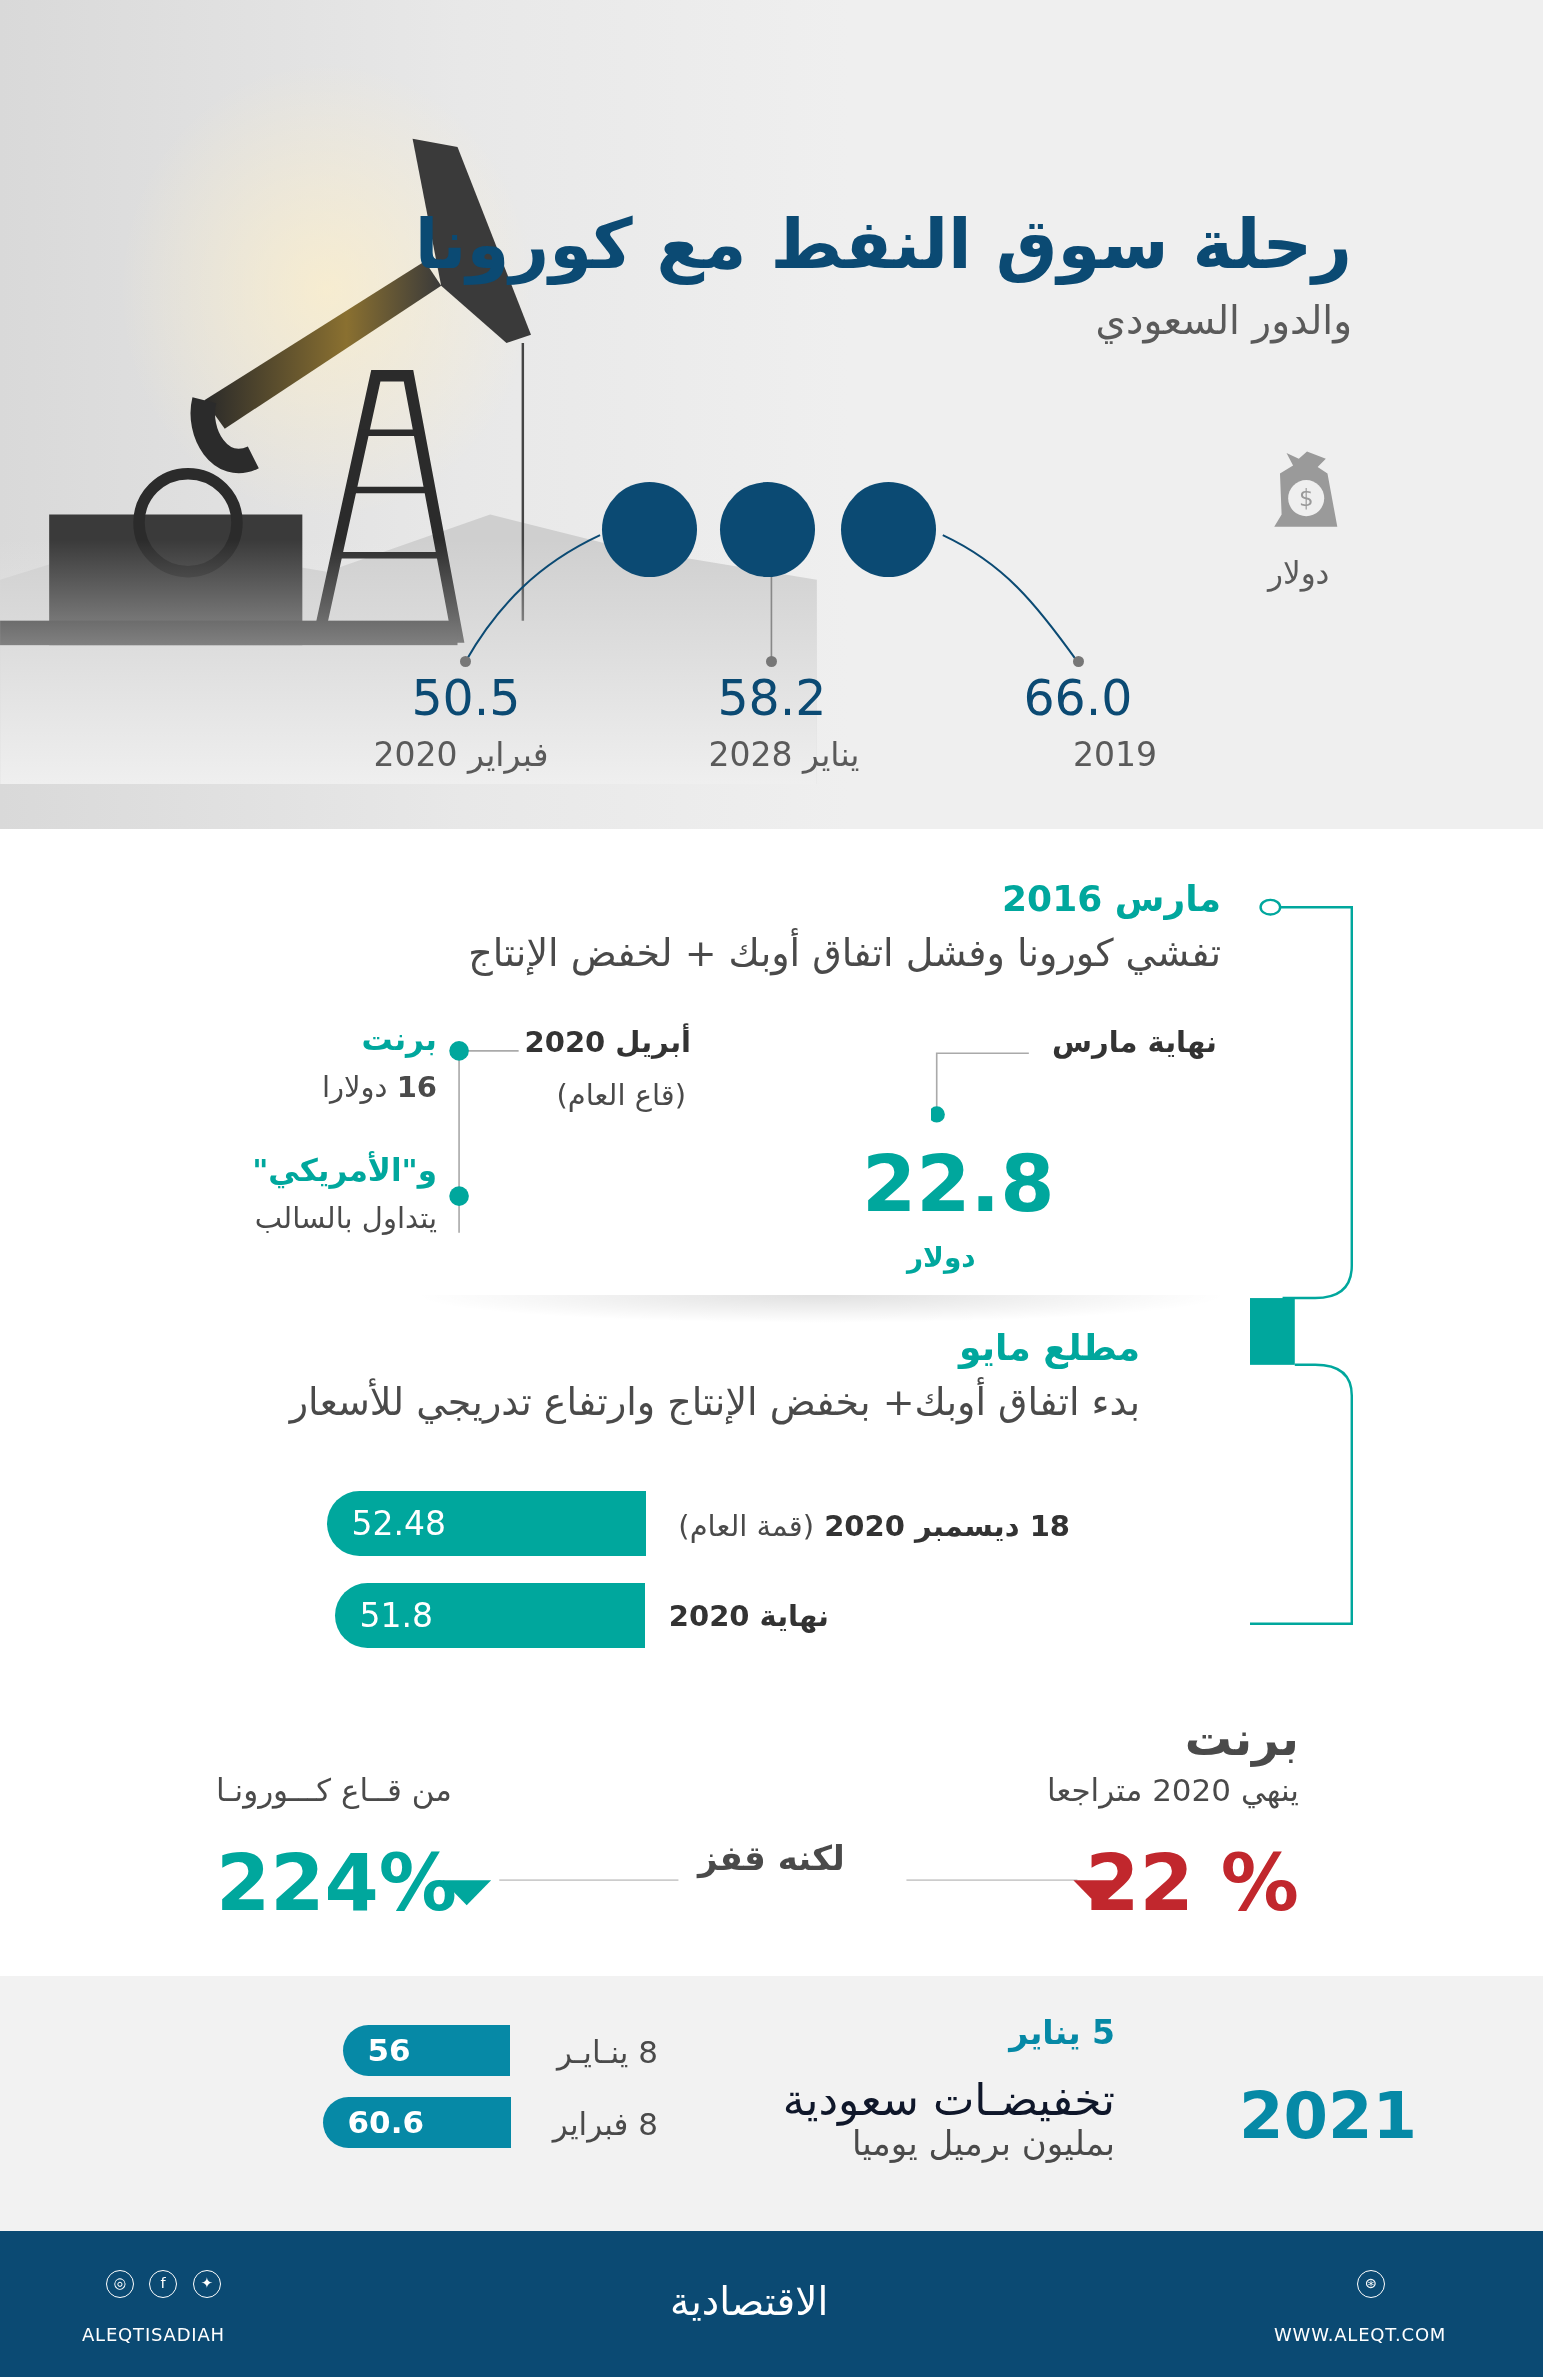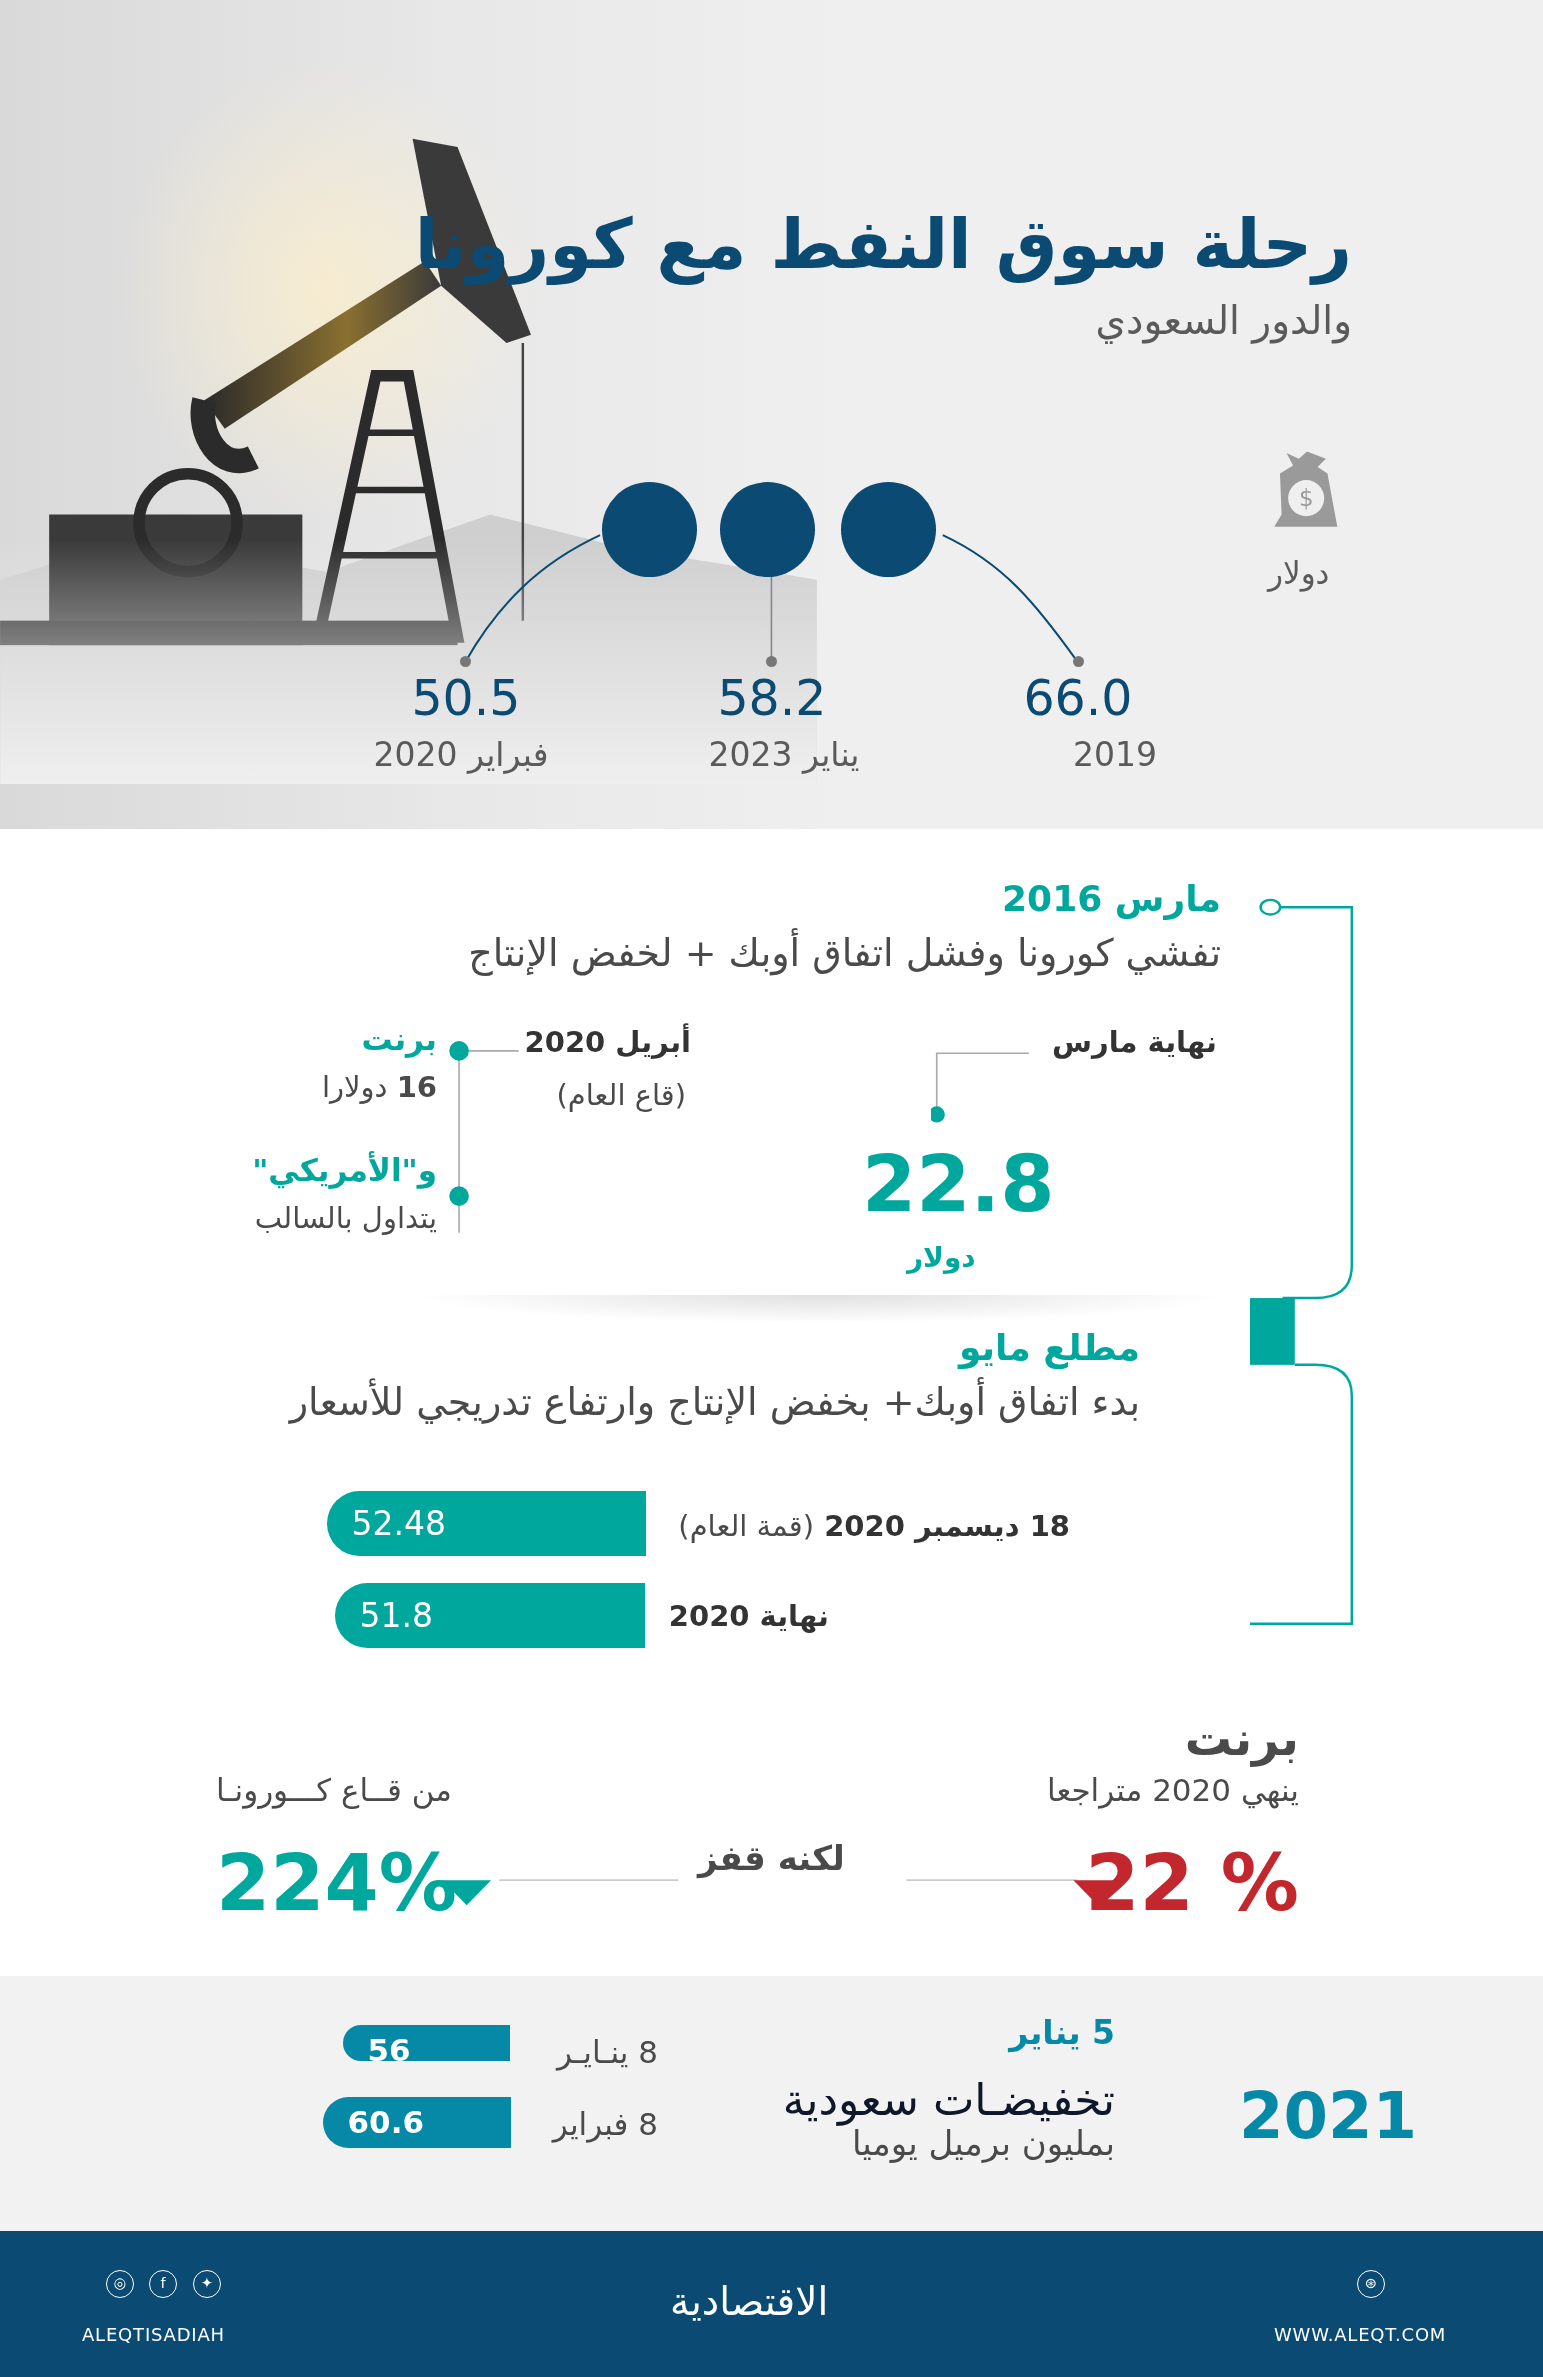--- a/index.html
+++ b/index.html
@@ -110,21 +110,21 @@
 <div class="abs circle" style="left:720px;top:482px"></div>
 <div class="abs circle" style="left:841px;top:482px"></div>
 <div class="abs dot-gray" style="left:460px;top:656px"></div>
 <div class="abs dot-gray" style="left:766px;top:656px"></div>
 <div class="abs dot-gray" style="left:1073px;top:656px"></div>
 
 <div class="abs val" style="left:466px;top:670px">50.5</div>
 <div class="abs val" style="left:772px;top:670px">58.2</div>
 <div class="abs val" style="left:1078px;top:670px">66.0</div>
 <div class="abs vlabel rtl" style="left:461px;top:735px">فبراير 2020</div>
-<div class="abs vlabel rtl" style="left:784px;top:735px">يناير 2023</div>
+<div class="abs vlabel rtl" style="left:784px;top:735px">يناير 2028</div>
 <div class="abs vlabel rtl" style="left:1115px;top:735px">2019</div>
 
 <svg class="abs" style="left:1250px;top:890px" width="114" height="751" viewBox="0 0 140 920">
   <ellipse cx="25" cy="20" rx="12" ry="9" fill="none" stroke="#00a79d" stroke-width="3"></ellipse>
   <path d="M37 20 L125 20 L125 460 Q125 500 80 500 L40 500" stroke="#00a79d" stroke-width="3" fill="none"></path>
   <rect x="-30" y="552" width="85" height="82" fill="#00a79d" transform="translate(0,-52)"></rect>
   <path d="M55 582 L80 582 Q125 582 125 620 L125 900 L-430 900" stroke="#00a79d" stroke-width="3" fill="none"></path>
   <line x1="-430" y1="890" x2="-430" y2="910" stroke="#00a79d" stroke-width="3"></line>
 </svg>
 
@@ -180,21 +180,21 @@
 <div id="b-mid" class="abs rtl">لكنه قفز</div>
 <div id="b-from" class="abs rtl">من قــاع كـــورونـا</div>
 <div id="b-jump" class="abs">224%</div>
 
 <div id="s2021" class="abs"></div>
 <div id="y2021" class="abs">2021</div>
 <div id="j5-h" class="abs rtl">5 يناير</div>
 <div id="j5-d1" class="abs rtl">تخفيضـات سعودية</div>
 <div id="j5-d2" class="abs rtl">بمليون برميل يوميا</div>
 
-<div class="abs pill pill-blue" style="left:343px;top:2025px;width:167px;height:36px;line-height:51px;font-weight:bold;font-size:31px">56</div>
+<div class="abs pill pill-blue" style="left:343px;top:2025px;width:167px;height:51px;line-height:51px;font-weight:bold;font-size:31px">56</div>
 <div class="abs date21 rtl" style="right:886px;top:2034px">8 ينـايـر</div>
 <div class="abs pill pill-blue" style="left:323px;top:2097px;width:188px;height:51px;line-height:51px;font-weight:bold;font-size:31px">60.6</div>
 <div class="abs date21 rtl" style="right:886px;top:2106px">8 فبراير</div>
 
 <div id="footer" class="abs"></div>
 <div class="abs ficon" style="left:106px;top:2270px">◎</div>
 <div class="abs ficon" style="left:149px;top:2270px">f</div>
 <div class="abs ficon" style="left:193px;top:2270px">✦</div>
 <div class="abs ftext" style="left:82px;top:2324px">ALEQTISADIAH</div>
 <div id="logo" class="abs rtl">الاقتصادية</div>

